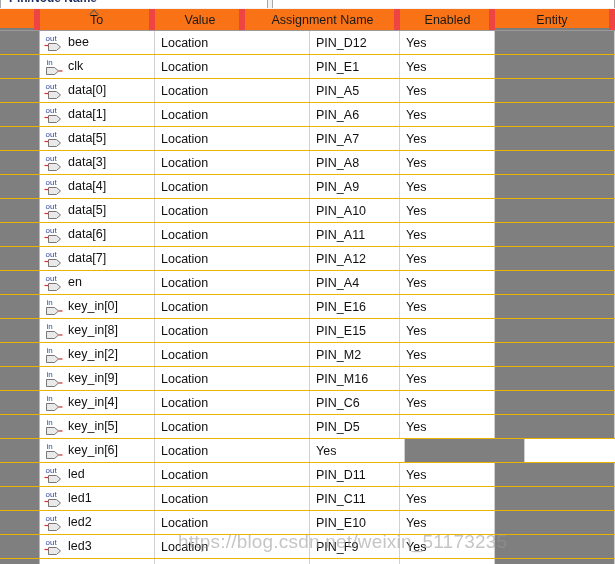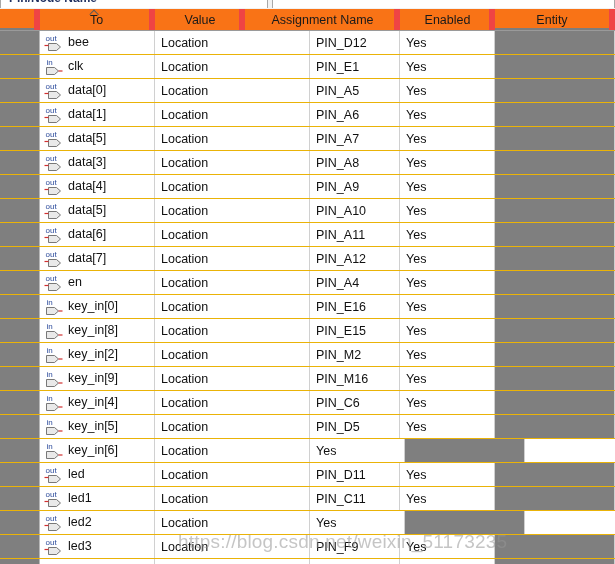--- a/index.html
+++ b/index.html
@@ -548,20 +548,21 @@
           <span class="pin-icon">
             <svg width="19" height="19" viewBox="0 0 19 19">
               <text x="1.5" y="8" font-family="Liberation Sans, sans-serif" font-size="8" fill="#2b4a9b">out</text>
               <path d="M4.5 10.5 L12.5 10.5 L16.5 14 L12.5 17.5 L4.5 17.5 Z" fill="#e9e9e9" stroke="#6a6a6a" stroke-width="0.9"></path>
               <line x1="0.5" y1="12.5" x2="4.5" y2="12.5" stroke="#d03030" stroke-width="1.2"></line>
             </svg>
           </span>
           <span class="to-text">led2</span>
         </div>
         <div class="cell c-an">Location</div>
+        <div class="cell c-val">PIN_E10</div>
         <div class="cell c-en">Yes</div>
         <div class="cell c-ent cell-gray"></div>
       </div>
       <div class="row">
         <div class="cell c-from cell-gray"></div>
         <div class="cell c-to">
           <span class="pin-icon">
             <svg width="19" height="19" viewBox="0 0 19 19">
               <text x="1.5" y="8" font-family="Liberation Sans, sans-serif" font-size="8" fill="#2b4a9b">out</text>
               <path d="M4.5 10.5 L12.5 10.5 L16.5 14 L12.5 17.5 L4.5 17.5 Z" fill="#e9e9e9" stroke="#6a6a6a" stroke-width="0.9"></path>

